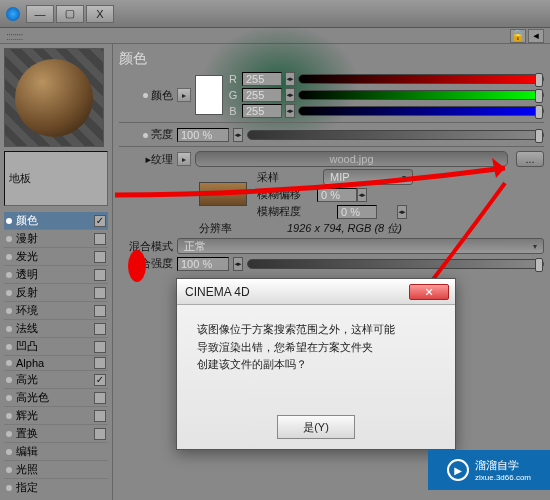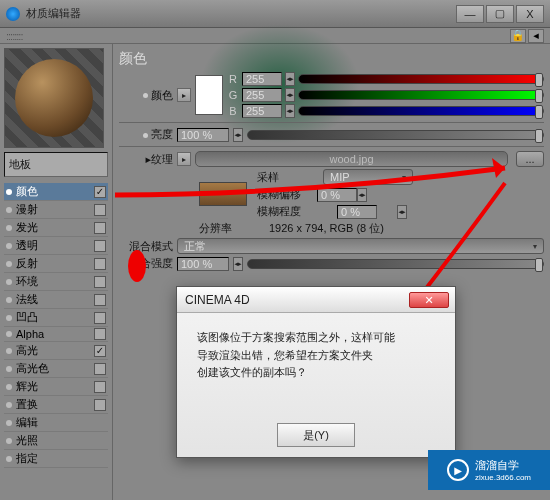--- a/index.html
+++ b/index.html
@@ -11,21 +11,21 @@
 .winbtn { width: 28px; height: 18px; background: linear-gradient(#bbb, #999); border: 1px solid #666; display: flex; align-items: center; justify-content: center; color: #222; cursor: pointer; }
 .toolbar { height: 16px; background: #888; border-bottom: 1px solid #666; display: flex; align-items: center; padding: 0 6px; }
 .grip { color: #555; letter-spacing: -1px; }
 .lockarea { margin-left: auto; display: flex; gap: 2px; }
 .smallbtn { width: 16px; height: 14px; background: #999; border: 1px solid #666; display: flex; align-items: center; justify-content: center; }
 .main { display: flex; height: calc(500px - 44px); background: #888; position: relative; }
 .bglight { position: absolute; top: -20px; left: 200px; width: 160px; height: 120px; background: radial-gradient(rgba(0,80,40,0.7), transparent 70%); pointer-events: none; }
 .left { width: 113px; background: #888; border-right: 1px solid #666; padding: 4px; display: flex; flex-direction: column; }
 .thumb { width: 100px; height: 100px; background: repeating-linear-gradient(45deg, #555 0 8px, #444 8px 16px); display: flex; align-items: center; justify-content: center; border: 1px solid #555; }
 .sphere { width: 78px; height: 78px; border-radius: 50%; background: radial-gradient(circle at 35% 30%, #b8925f, #6b4a28 60%, #2a1a0a); }
-.matname { background: #aaa; border: 1px inset #666; padding: 4px 4px; margin-top: 4px; color: #111; }
+.matname { background: #aaa; border: 1px inset #666; padding: 19px 4px; margin-top: 4px; color: #111; }
 .chanlist { margin-top: 6px; overflow: auto; }
 .chanrow { display: flex; align-items: center; gap: 4px; padding: 1px 2px; border-bottom: 1px solid #7a7a7a; }
 .chanrow.sel { background: #5a7a9a; color: #fff; }
 .chanrow .dot { width: 6px; height: 6px; border-radius: 50%; background: #bbb; }
 .chanrow.sel .dot { background: #fff; }
 .chk { width: 12px; height: 12px; border: 1px solid #555; background: #aaa; display: inline-flex; align-items: center; justify-content: center; font-size: 10px; color: #111; }
 .right { flex: 1; padding: 6px 6px 6px 6px; overflow: auto; position: relative; }
 .section-title { color: #ddd; font-size: 14px; margin-bottom: 4px; }
 .proprow { display: flex; align-items: center; margin: 2px 0; gap: 4px; }
 .proprow .prelabel { width: 54px; color: #111; text-align: right; font-size: 11px; }
@@ -44,37 +44,36 @@
 .slider.gray { background: linear-gradient(to right, #333, #888); }
 .slider .thumb2 { position: absolute; top: -2px; width: 8px; height: 14px; background: #bbb; border: 1px solid #444; border-radius: 2px; }
 .divider { height: 1px; background: #666; margin: 4px 0; }
 .texfield { flex: 1; height: 16px; background: linear-gradient(#6b6b6b, #8a8a8a); border: 1px solid #555; border-radius: 5px; color: #bbb; display: flex; align-items: center; justify-content: center; }
 .dotsbtn { width: 28px; height: 16px; background: linear-gradient(#aaa, #888); border: 1px solid #555; border-radius: 3px; display: flex; align-items: center; justify-content: center; color: #222; margin-left: 4px; }
 .sub { margin-left: 80px; }
 .sublabel { color: #111; width: 60px; font-family: Liberation Serif, serif; }
 .texthm { width: 48px; height: 24px; background: linear-gradient(#a67a45, #6b4a28); border: 1px solid #444; margin-right: 6px; }
 .dropdown { height: 16px; background: linear-gradient(#7a7a7a, #9a9a9a); border: 1px solid #555; border-radius: 3px; display: flex; align-items: center; padding: 0 6px; color: #ddd; position: relative; flex: 1; }
 .dropdown::after { content: "▾"; position: absolute; right: 6px; color: #333; font-size: 8px; }
-.info { color: #111; margin-left: 6px; }
+.info { color: #111; margin-left: 24px; font-style: italic; }
 .redarrow { position: absolute; pointer-events: none; }
-.dialog { position: absolute; left: 176px; top: 286px; width: 280px; background: linear-gradient(#f4f4f4, #e4e4e4); border: 1px solid #555; box-shadow: 0 4px 14px rgba(0,0,0,0.4); }
+.dialog { position: absolute; left: 176px; top: 278px; width: 280px; background: linear-gradient(#f4f4f4, #e4e4e4); border: 1px solid #555; box-shadow: 0 4px 14px rgba(0,0,0,0.4); }
 .dialog .dtitle { height: 26px; background: linear-gradient(#fff, #ddd); border-bottom: 1px solid #aaa; display: flex; align-items: center; padding: 0 8px; color: #222; font-size: 12px; }
 .dialog .dbody { padding: 16px 20px; color: #222; line-height: 1.6; min-height: 100px; }
 .dialog .dbtns { display: flex; justify-content: center; gap: 25px; padding: 10px; align-items: flex-end; }
 .dlgbtn { width: 78px; height: 24px; background: linear-gradient(#fafafa, #d8d8d8); border: 1px solid #888; display: flex; align-items: center; justify-content: center; color: #222; cursor: pointer; }
 .watermark { position: absolute; right: 0; bottom: 10px; width: 122px; height: 40px; background: #0f6ab0; color: #fff; display: flex; align-items: center; justify-content: center; gap: 6px; font-size: 14px; }
 .watermark .play { width: 22px; height: 22px; border: 2px solid #fff; border-radius: 50%; display: flex; align-items: center; justify-content: center; font-size: 10px; }
 .watermark .sub2 { font-size: 8px; display: block; }
 </style>
 </head>
 <body>
 
 <div class="titlebar">
   <div class="icon"></div>
-  <div class="title">材质编辑器</div>
   <div class="winbtns">
     <div class="winbtn">—</div>
     <div class="winbtn">▢</div>
     <div class="winbtn">X</div>
   </div>
 </div>
 
 <div class="toolbar">
   <span class="grip">::::::::</span>
   <div class="lockarea">

